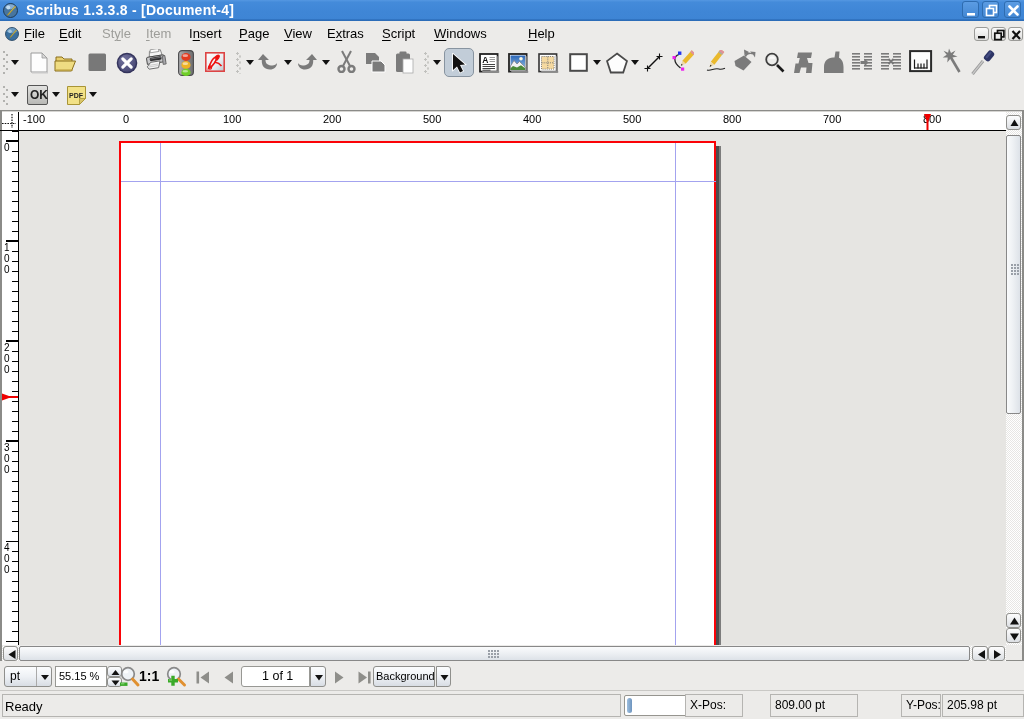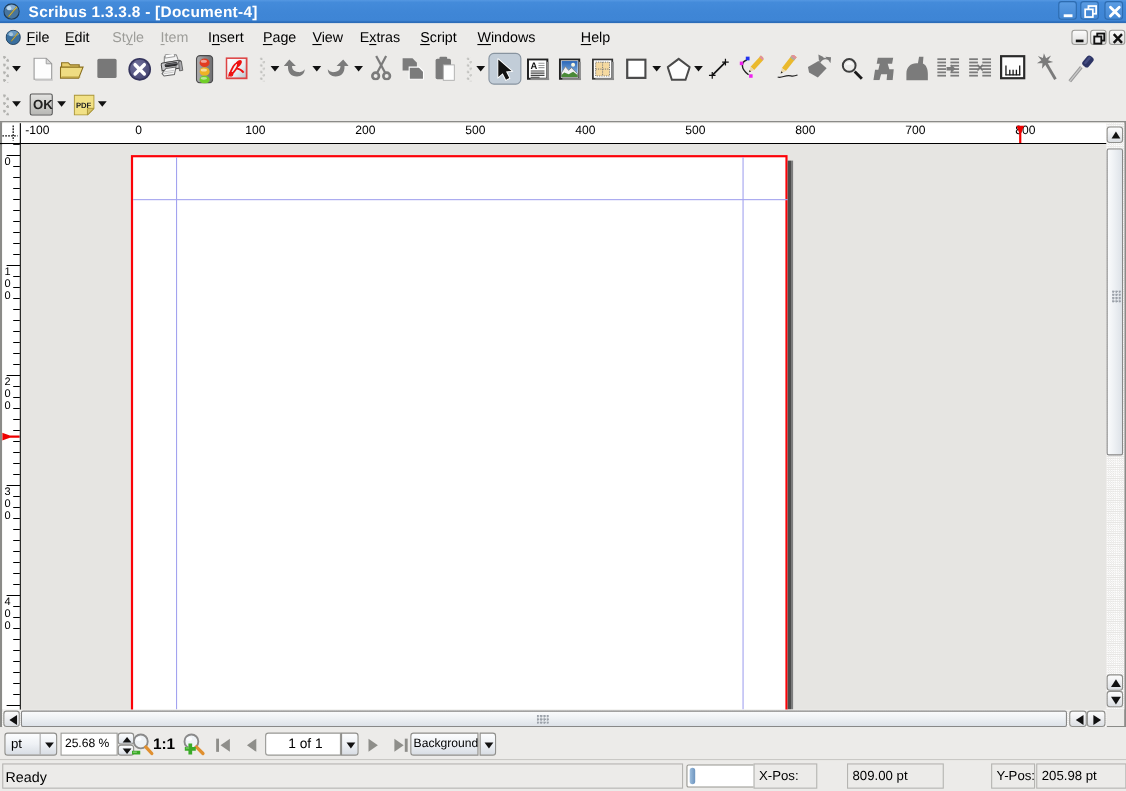--- a/index.html
+++ b/index.html
@@ -458,21 +458,21 @@
         <path d="M12 7.5 L5 3 L5 12Z" fill="#111"></path>
       </svg>
     </div>
 </div>
 <div id="bottombar" class="abs">
 <div class="cbtn" style="left:4px;top:5px;width:48px;height:21px"></div>
 <span class="bbtxt" style="left:10px;top:8px">pt</span>
 <div class="abs" style="left:36px;top:6px;width:1px;height:19px;background:#aaa"></div>
 <div class="darr" style="left:41px;top:14px"></div>
 <div class="field" style="left:55px;top:5px;width:52px;height:21px"></div>
-<span class="bbtxt" style="left:59px;top:9px;font-size:11px">25.68 %</span>
+<span class="bbtxt" style="left:59px;top:9px;font-size:11px">55.15 %</span>
 <div class="cbtn" style="left:107px;top:5px;width:15px;height:11px">
       <svg width="15" height="11" style="position:absolute">
         <path d="M7.5 3 L11.5 8 L3.5 8Z" fill="#111"></path>
       </svg>
     </div>
 <div class="cbtn" style="left:107px;top:16px;width:15px;height:10px">
       <svg width="15" height="10" style="position:absolute">
         <path d="M7.5 7.5 L11.5 2.5 L3.5 2.5Z" fill="#111"></path>
       </svg>
     </div>

